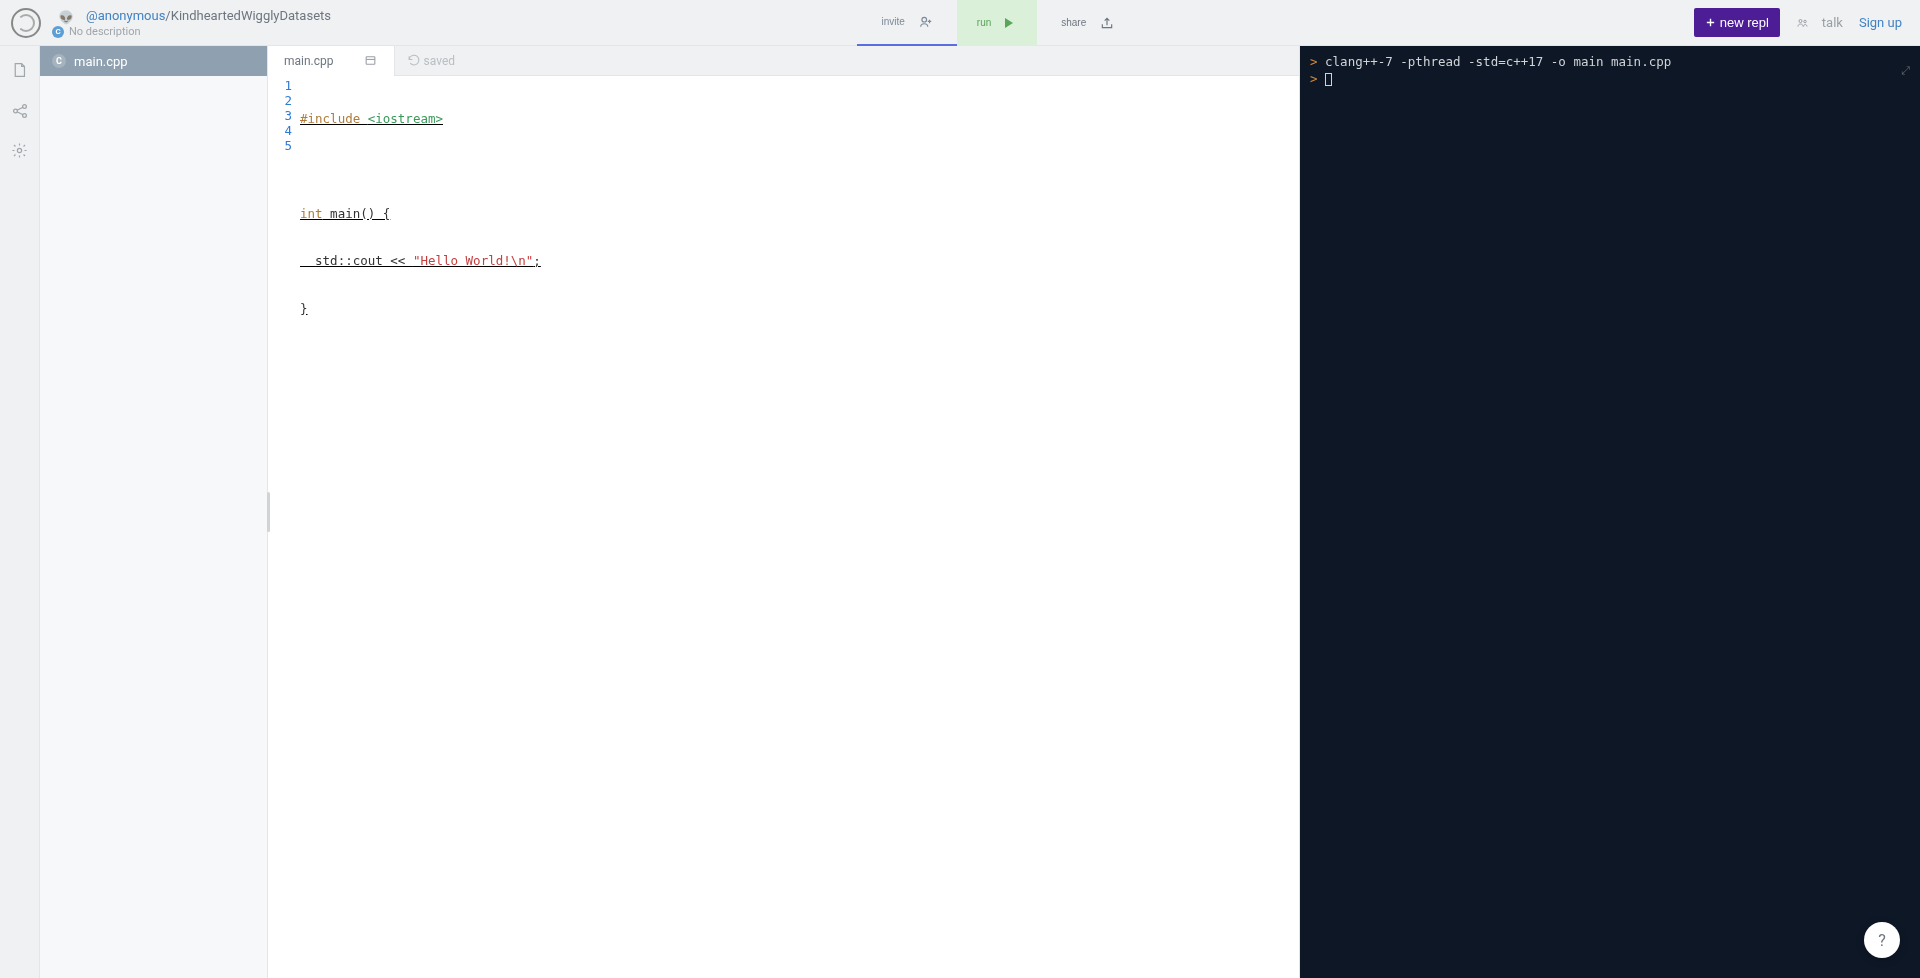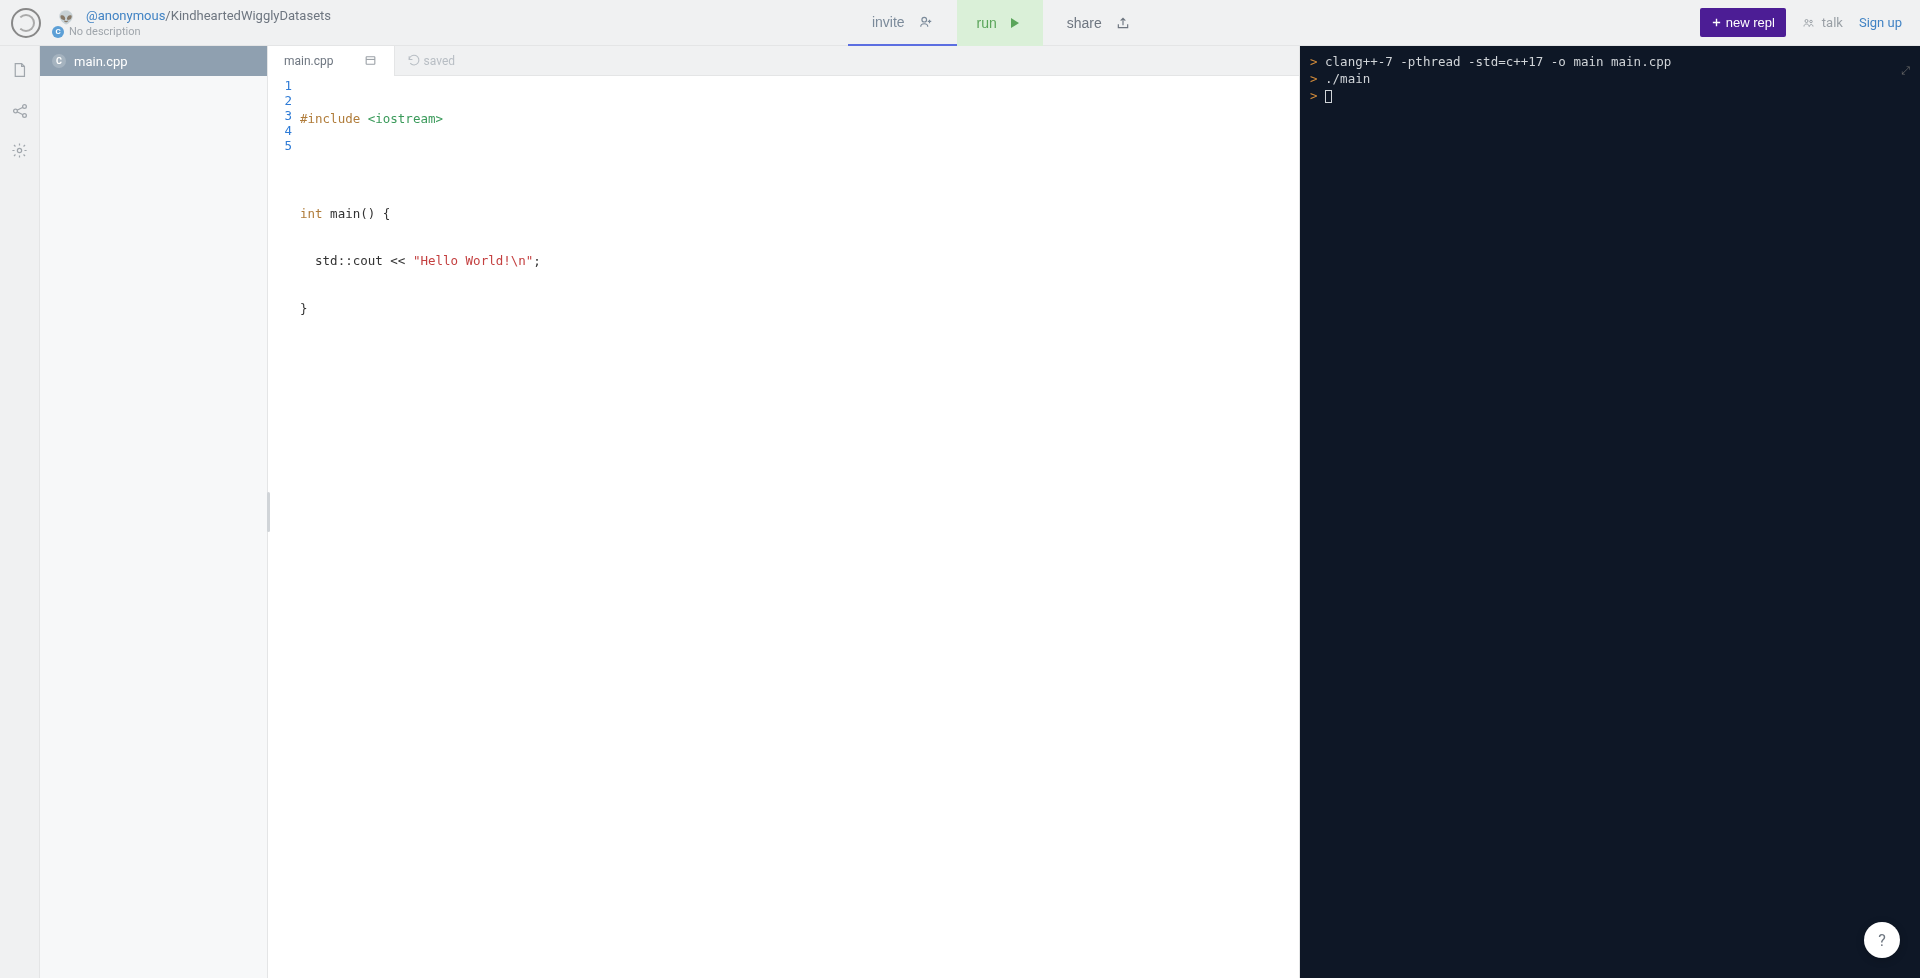--- a/index.html
+++ b/index.html
@@ -14,29 +14,29 @@
 .anon-icon { width: 20px; height: 16px; margin-left: 6px; margin-right: 8px; position: relative; }
 .anon-icon::before { content: "👽"; color: #555; font-size: 13px; opacity: .6; }
 .repl-title { font-size: 13px; }
 .repl-title .user { color: #4183c4; }
 .repl-title .sep, .repl-title .name { color: #6e7680; }
 .repl-desc-row { display: flex; align-items: center; gap: 5px; margin-top: 2px; }
 .lang-c-icon { width: 12px; height: 12px; border-radius: 50%; background: #5c9fd6; color: #fff; font-size: 8px; display: flex; align-items: center; justify-content: center; font-weight: bold; }
 .repl-desc { color: #a0a6ac; font-size: 11px; }
 
 .header-center { display: flex; margin-left: auto; }
-.center-btn { height: 46px; padding: 0 24px; display: flex; align-items: center; gap: 14px; font-size: 14px; cursor: pointer; border: none; background: transparent; }
+.center-btn { height: 46px; padding: 0 24px; display: flex; align-items: center; gap: 14px; font-size: 10px; cursor: pointer; border: none; background: transparent; }
 .invite-btn { color: #7b8a9a; background: #f0f1f2; border-bottom: 2px solid #5b6ee1; }
 .run-btn { color: #5aa55a; background: #daf0d8; padding-left: 20px; }
 .share-btn { color: #6e7680; }
 .play-tri { width: 0; height: 0; border-left: 8px solid #5aa55a; border-top: 5px solid transparent; border-bottom: 5px solid transparent; }
 
 .header-right { margin-left: auto; display: flex; align-items: center; gap: 16px; padding-right: 18px; }
 .new-repl-btn { background: #4c1d95; color: #fff; border: none; padding: 7px 11px; font-size: 13px; border-radius: 2px; cursor: pointer; display: flex; align-items: center; gap: 4px; margin-left: 29px; }
-.talk-link { color: #9aa0a6; font-size: 13px; display: flex; align-items: center; gap: 7px; cursor: pointer; }
+.talk-link { color: #9aa0a6; font-size: 13px; display: flex; align-items: center; gap: 13px; cursor: pointer; }
 .signup-link { color: #4183c4; font-size: 13px; cursor: pointer; }
 
 
 .main { flex: 1; display: flex; min-height: 0; }
 
 
 .icon-rail { width: 40px; background: #f0f1f2; border-right: 1px solid #e4e5e6; display: flex; flex-direction: column; align-items: center; padding-top: 14px; gap: 22px; }
 .rail-icon { color: #a0a6ac; cursor: pointer; }
 
 
@@ -51,21 +51,21 @@
 .editor-col { flex: 1; display: flex; flex-direction: column; min-width: 0; position: relative; border-right: 1px solid #e4e5e6; }
 .editor-col::after { content: ""; position: absolute; left: -1px; top: 50%; transform: translateY(-50%); width: 3px; height: 40px; background: #d0d4d8; border-radius: 2px; }
 .tab-bar { height: 30px; background: #f0f1f2; display: flex; align-items: center; border-bottom: 1px solid #e4e5e6; }
 .tab { height: 30px; background: #fff; border-right: 1px solid #e4e5e6; display: flex; align-items: center; padding: 0 16px; font-size: 12px; color: #6e7680; gap: 30px; }
 .tab-close-ph { color: #a0a6ac; width: 14px; }
 .saved-indicator { margin-left: 12px; display: flex; align-items: center; gap: 4px; color: #b8bec4; font-size: 12px; }
 .editor-body { flex: 1; background: #fff; display: flex; font-family: "Menlo", "Consolas", monospace; font-size: 12.5px; line-height: 1.3; }
 .gutter { width: 32px; text-align: right; color: #2e7bd6; padding: 2px 8px 0 0; user-select: none; }
 .gutter div { height: 15px; }
 .code-area { flex: 1; padding-top: 2px; white-space: pre; }
-.code-area .ln { height: 15px; }
+.code-area .ln { height: 15px; text-decoration: underline; }
 .k-pre { color: #b07c3a; }
 .k-inc { color: #3a9a5a; }
 .k-type { color: #b07c3a; }
 .k-fn { color: #333; }
 .k-std { color: #333; }
 .k-str { color: #c44040; }
 .k-punc { color: #333; }
 
 
 .terminal-col { width: 620px; background: #0e1726; color: #d0d4d8; font-family: "Menlo", "Consolas", monospace; font-size: 12.5px; line-height: 1.35; padding: 8px 10px; position: relative; }
@@ -204,20 +204,19 @@
         <div class="ln"><span class="k-type">int</span><span class="k-fn"> main() {</span></div>
         <div class="ln"><span>  </span><span class="k-std">std::cout &lt;&lt; </span><span class="k-str">"Hello World!\n"</span><span class="k-punc">;</span></div>
         <div class="ln"><span class="k-punc">}</span></div>
       </div>
     </div>
   </div>
 
   <div class="terminal-col">
     <span class="term-exp">⤢</span>
     <div class="term-line"><span class="term-prompt">&gt; </span><span>clang++-7 -pthread -std=c++17 -o main main.cpp</span></div>
-    <div class="term-line"><span class="term-prompt">&gt; </span><span>./main</span></div>
     <div class="term-line"><span class="term-prompt">&gt;</span><span> </span><span class="term-cursor"></span></div>
   </div>
 </div>
 
 <div class="help-bubble">
   <span>?</span>
 </div>
 
 </body></html>

